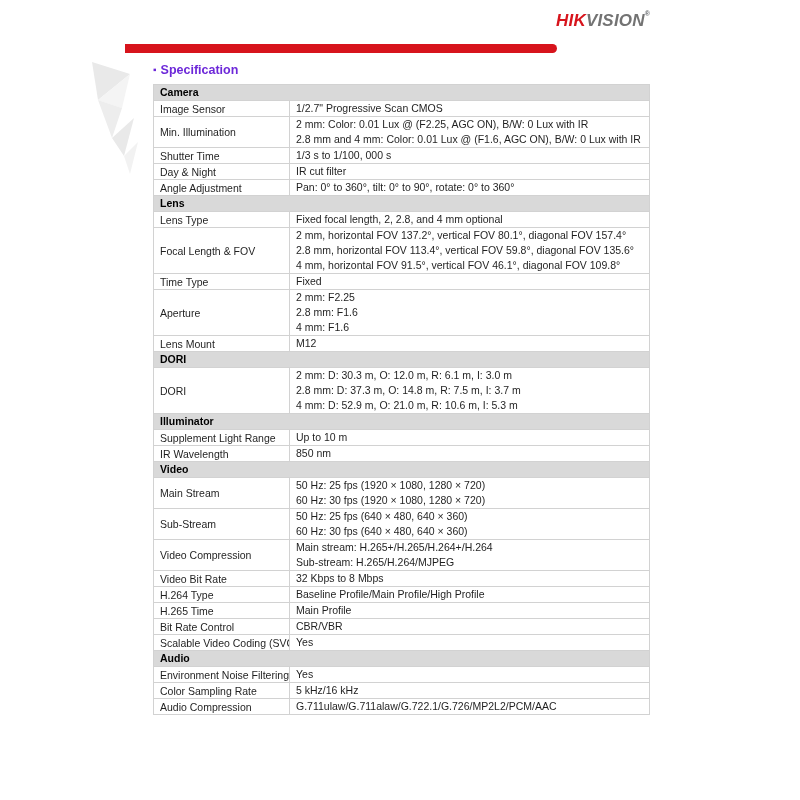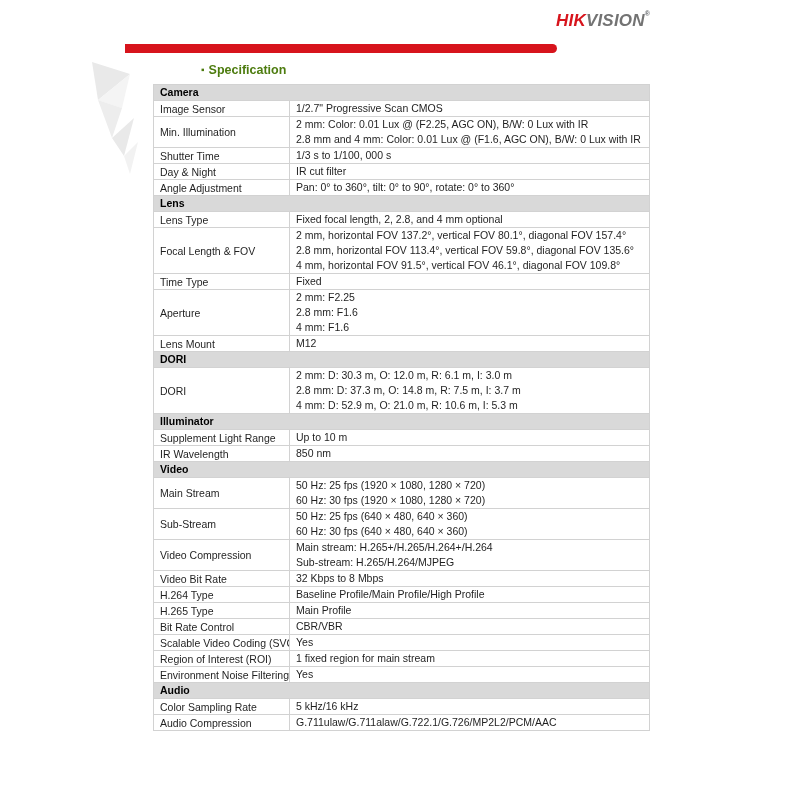--- a/index.html
+++ b/index.html
@@ -47,22 +47,21 @@
     top: 56px;
   }
 
   
   .heading {
     position: absolute;
     left: 153px;
     top: 63px;
     font-size: 12.5px;
     font-weight: bold;
-    color: #4d7c0f;
-    margin-left: 48px;
+    color: #6d28d9;
   }
   .heading .bullet { font-size: 10px; margin-right: 4px; position: relative; top: -1px; }
 
   
   .spec-wrap {
     position: absolute;
     left: 153px;
     top: 84px;
     width: 497px;
   }
@@ -250,51 +249,45 @@
               <div class="ln">32 Kbps to 8 Mbps</div>
             </td>
           </tr>
           <tr>
             <td>H.264 Type</td>
             <td>
               <div class="ln">Baseline Profile/Main Profile/High Profile</div>
             </td>
           </tr>
           <tr>
-            <td>H.265 Type</td>
+            <td>H.265 Time</td>
             <td>
               <div class="ln">Main Profile</div>
             </td>
           </tr>
           <tr>
             <td>Bit Rate Control</td>
             <td>
               <div class="ln">CBR/VBR</div>
             </td>
           </tr>
           <tr>
             <td>Scalable Video Coding (SVC)</td>
             <td>
               <div class="ln">Yes</div>
             </td>
           </tr>
           <tr>
-            <td>Region of Interest (ROI)</td>
-            <td>
-              <div class="ln">1 fixed region for main stream</div>
-            </td>
+            <td colspan="2" class="sec">Audio</td>
           </tr>
           <tr>
             <td>Environment Noise Filtering</td>
             <td>
               <div class="ln">Yes</div>
             </td>
-          </tr>
-          <tr>
-            <td colspan="2" class="sec">Audio</td>
           </tr>
           <tr>
             <td>Color Sampling Rate</td>
             <td>
               <div class="ln">5 kHz/16 kHz</div>
             </td>
           </tr>
           <tr>
             <td>Audio Compression</td>
             <td>

